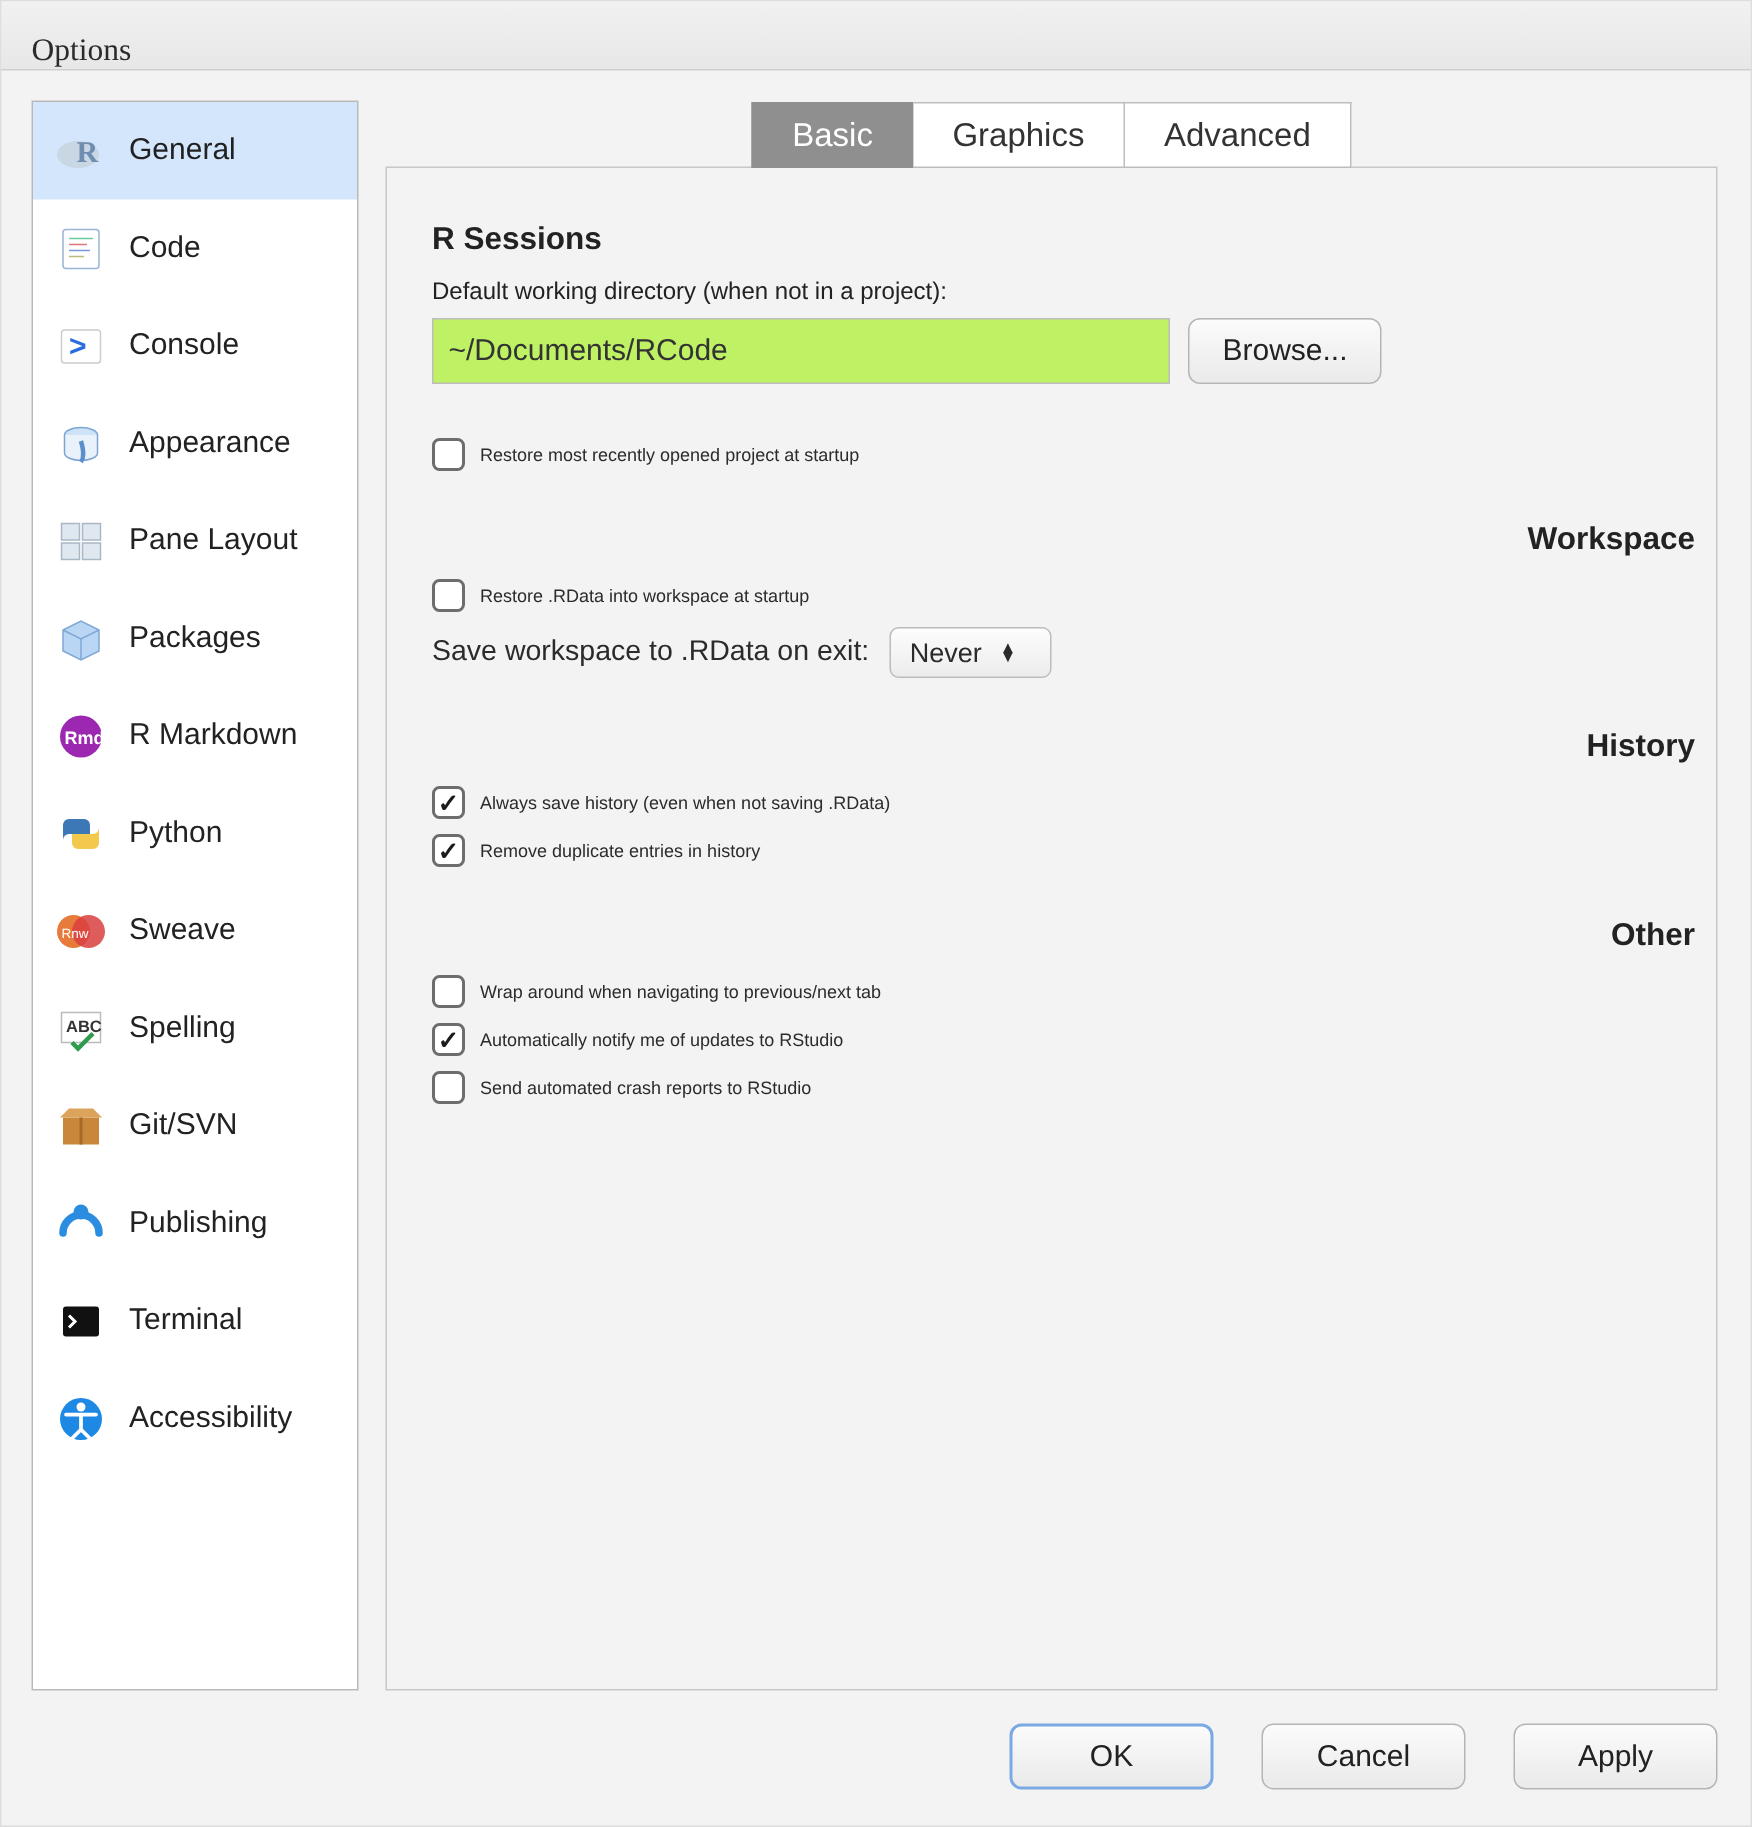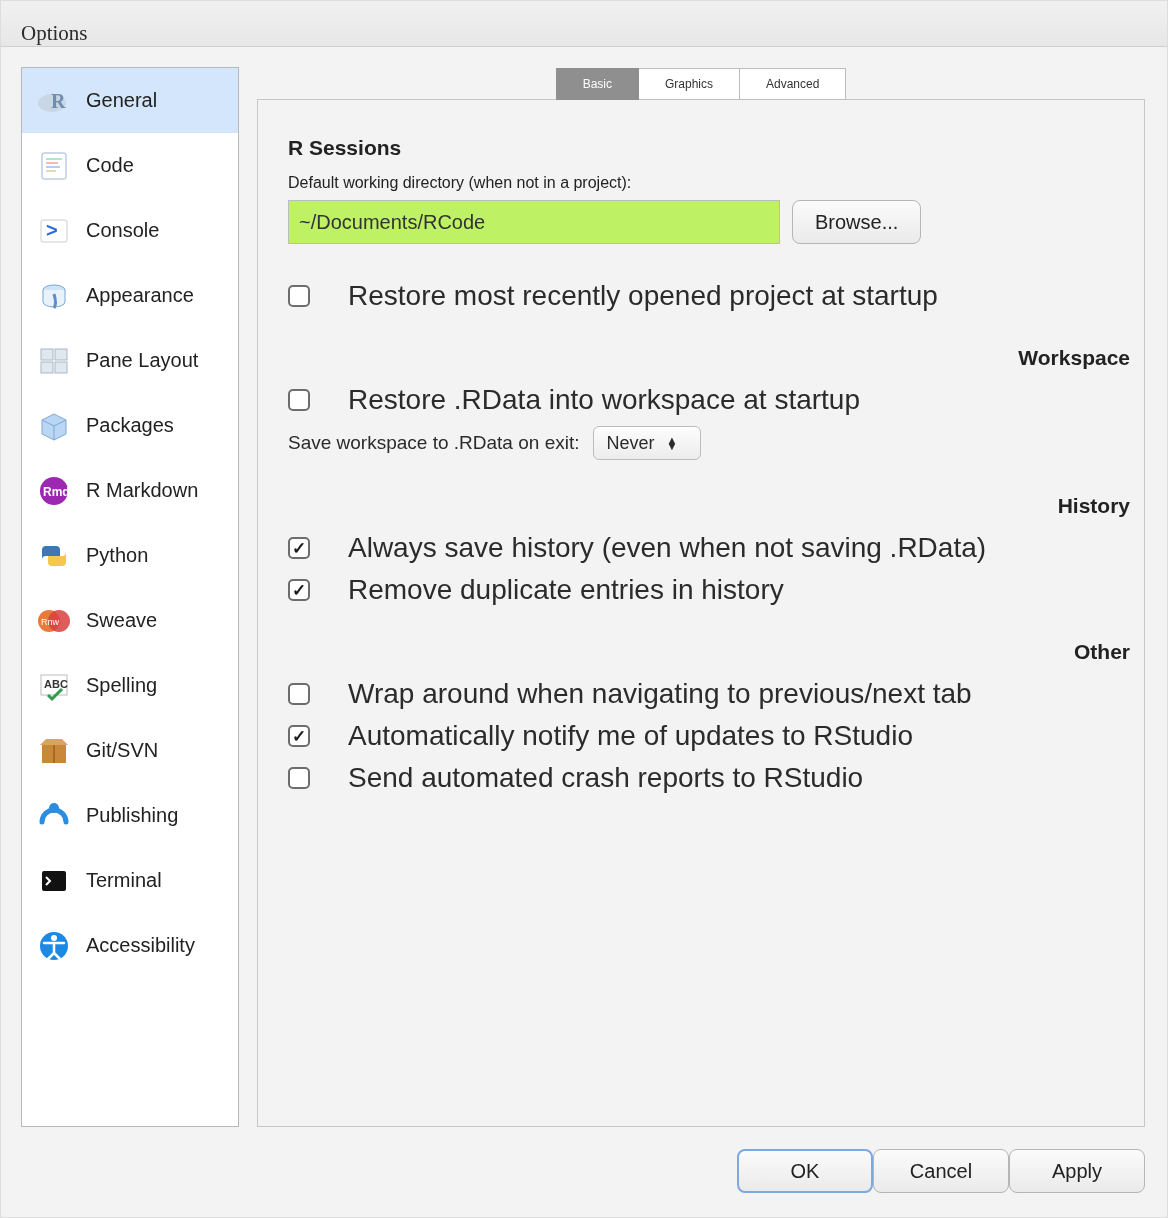--- a/index.html
+++ b/index.html
@@ -66,21 +66,21 @@
     display: flex;
     margin-left: auto; margin-right: auto;
     position: relative;
     top: 1px;
     z-index: 2;
   }
   .tab {
     padding: 8px 26px;
     border: 1px solid #bdbdbd;
     background: #ffffff;
-    font-size: 12px;
+    font-size: 22px;
     color: #333;
   }
   .tab + .tab { border-left: none; }
   .tab.active {
     background: #8f8f8f;
     color: #ffffff;
     border-color: #8f8f8f;
   }
   .panel {
     flex: 1;
@@ -155,26 +155,26 @@
     display: inline-flex; align-items: center; 
     padding: 0 8px 0 12px;
     font-size: 18px;
     gap: 12px;
   }
   .select .arrows {
     display: inline-flex; flex-direction: column; line-height: 0.55;
     font-size: 11px;
   }
   .footer {
-    display: flex; justify-content: flex-end; gap: 0;
+    display: flex; justify-content: flex-end; gap: 32px;
     padding: 10px 22px 24px 0;
   }
   .footer .btn { width: 136px; }
   .footer .btn.ok { border: 2px solid #7aa9e4; }
-  .cb-text { font-size: 28px; margin-left: 28px; }
+  .cb-text { font-size: 12px; }
 </style>
 </head>
 <body>
 
 <div class="win">
   <div class="titlebar">
     <span>Options</span>
   </div>
 
   <div class="body">

